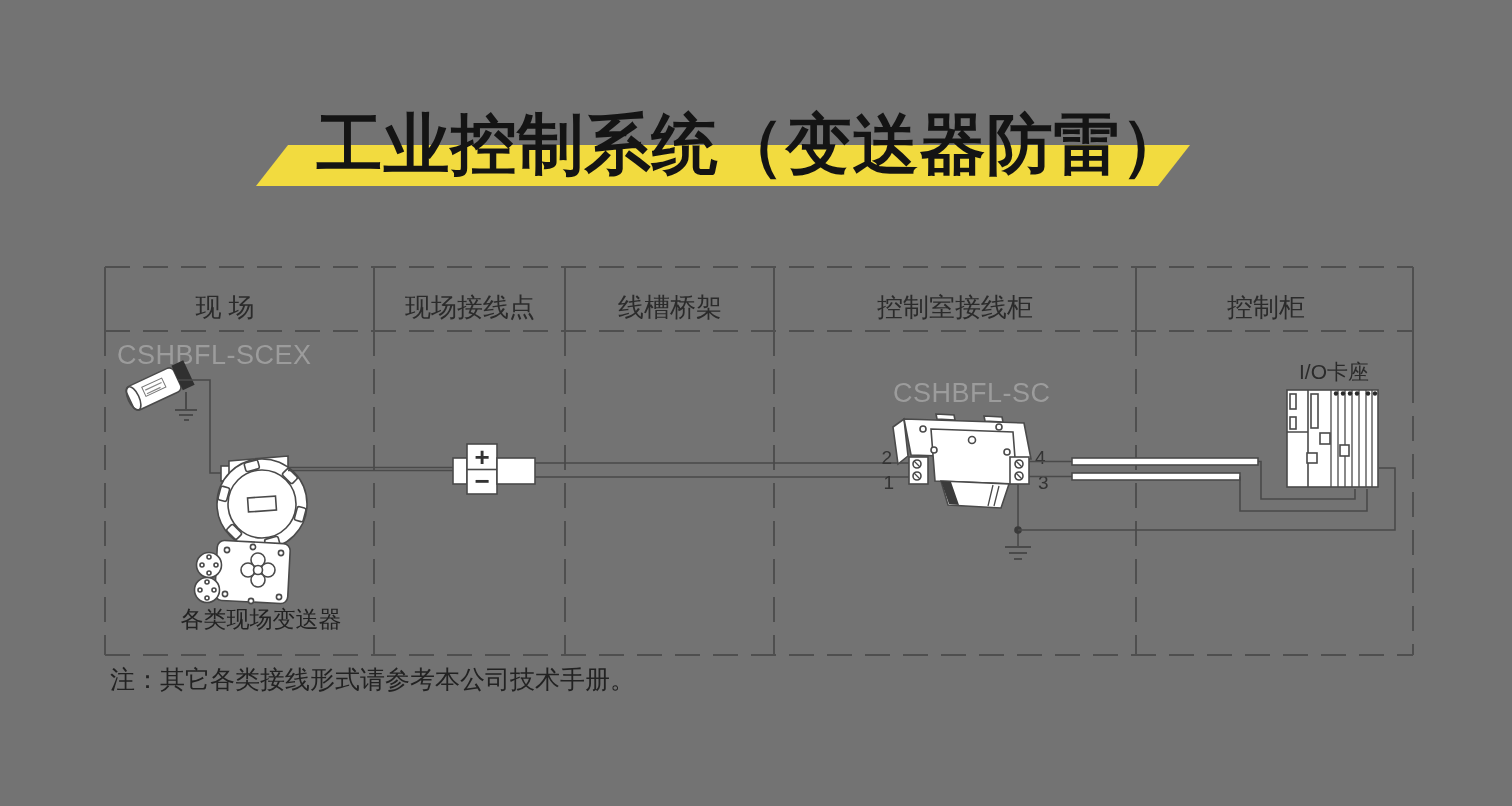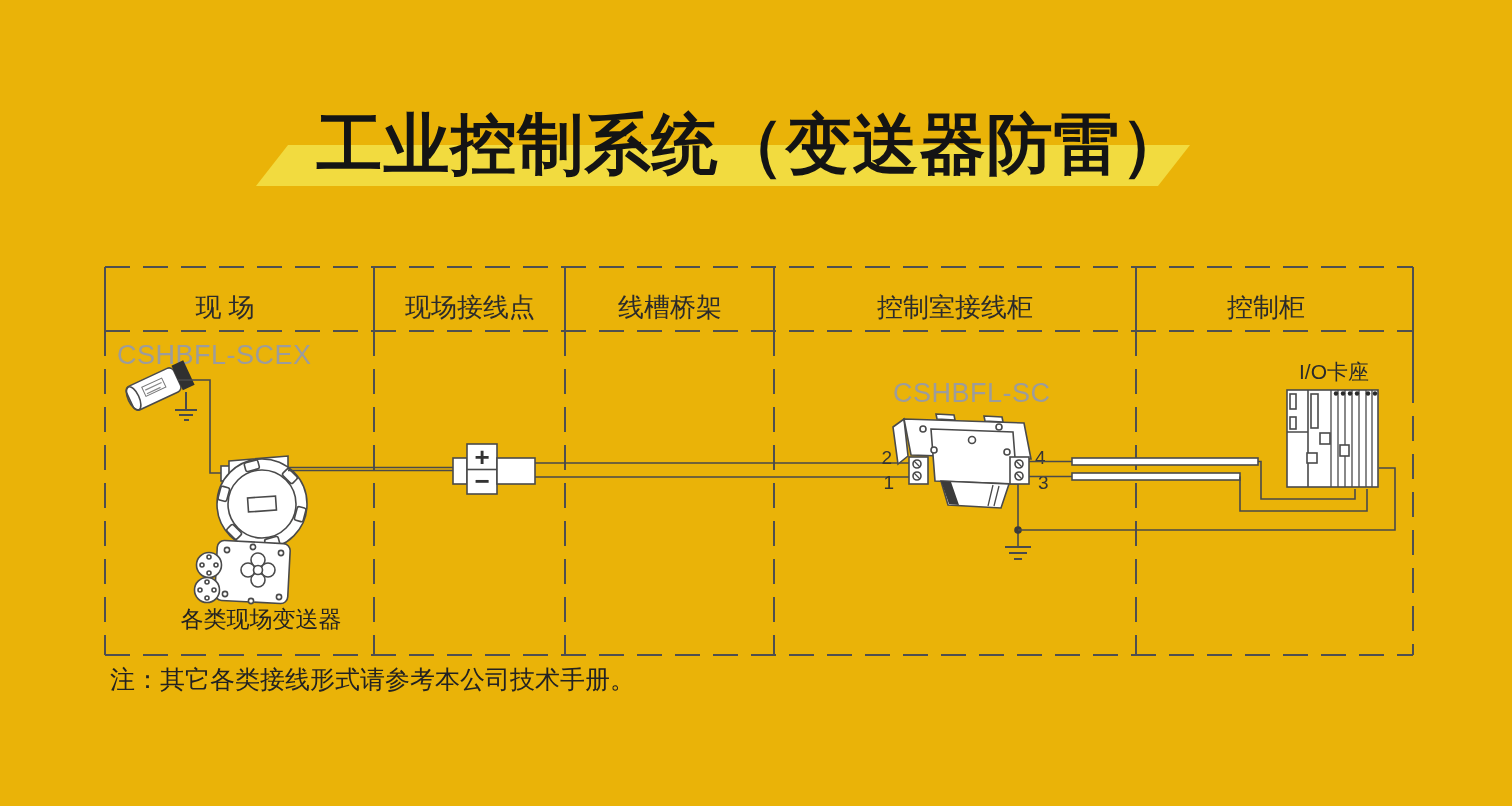--- a/index.html
+++ b/index.html
@@ -1,16 +1,16 @@
 <!DOCTYPE html>
 <html><head>
 <meta charset="utf-8">
 <style>
   html,body{margin:0;padding:0;background:#fcfcf9;}
-  #page{position:relative;width:1512px;height:806px;background:#eab308;overflow:hidden;
+  #page{position:relative;width:1512px;height:806px;background:#737373;overflow:hidden;
         font-family:"Liberation Sans",sans-serif;}
   svg{position:absolute;left:0;top:0;}
   svg text{font-family:"Liberation Sans",sans-serif;}
   .grid{stroke:#4f4f4f;stroke-width:2;fill:none;}
   .dash{stroke-dasharray:25 13;}
   .draw{stroke:#4a4a4a;stroke-width:1.6;fill:none;}
   .drawf{stroke:#4a4a4a;stroke-width:1.6;fill:#ffffff;}
   .thin{stroke:#4a4a4a;stroke-width:1.3;fill:none;}
   .hdr{font-size:26px;fill:#2b2b2b;}
   .muted{font-size:27px;fill:#9c9c9c;letter-spacing:.5px;}

